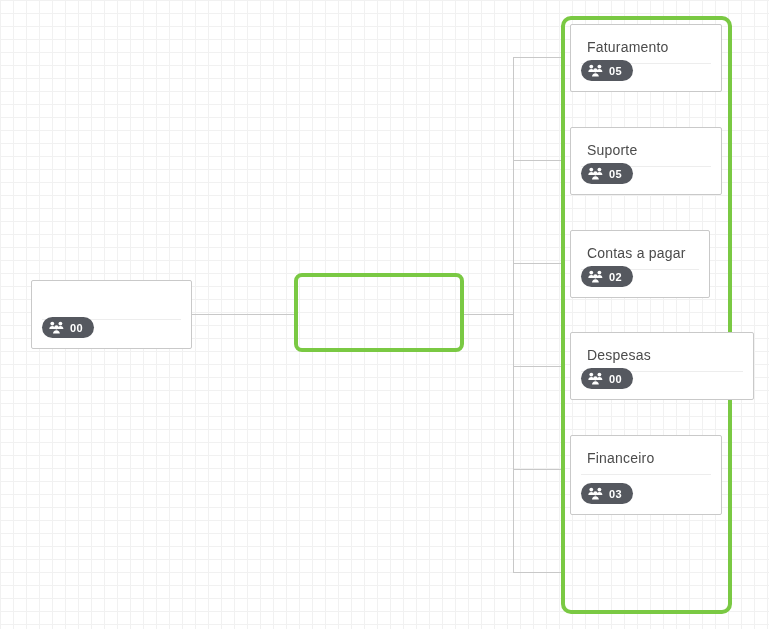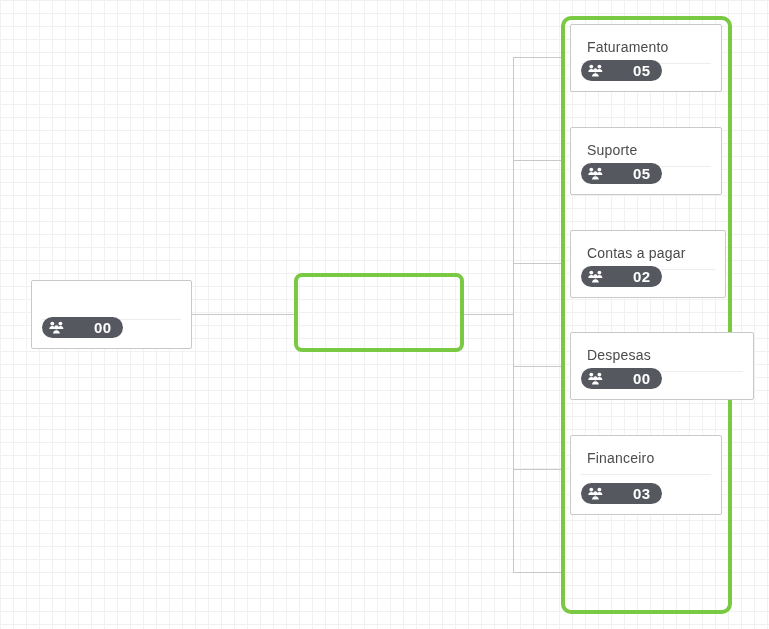--- a/index.html
+++ b/index.html
@@ -71,25 +71,24 @@
     bottom: 10px;
     display: inline-flex;
     align-items: center;
     gap: 6px;
     height: 21px;
     padding: 0 11px 0 7px;
     border-radius: 11px;
     background: #55585f;
   }
   .node-badge .count {
-    font-size: 15px;
+    font-size: 11px;
     color: #ffffff;
     font-weight: bold;
     letter-spacing: .5px;
-    margin-left: 24px;
   }
   .people-icon { display: block; }
 
   
   .sel-wrap {
     position: absolute;
     box-sizing: border-box;
     border: 4px solid #7ac943;
     border-radius: 8px;
     background: transparent;
@@ -174,21 +173,21 @@
           <circle cx="11.4" cy="2.6" r="1.9"></circle>
           <path d="M8.4 8.0c0-1.8 1.4-2.9 3.0-2.9s3.0 1.1 3.0 2.9z"></path>
           <circle cx="7.4" cy="6.3" r="2.1"></circle>
           <path d="M4.0 12.6c0-2.0 1.5-3.3 3.4-3.3s3.4 1.3 3.4 3.3z"></path>
         </svg>
       </span>
       <span class="count">05</span>
     </div>
   </div>
 
-  <div class="node" style="left:570px; top:230px; width:156px; height:68px;">
+  <div class="node" style="left:570px; top:230px; width:140px; height:68px;">
     <div class="node-title">Contas a pagar</div>
     <div class="node-divider"></div>
     <div class="node-badge">
       <span>
         <svg class="people-icon" width="15" height="13" viewBox="0 0 15 13" fill="#ffffff">
           <circle cx="3.3" cy="2.6" r="1.9"></circle>
           <path d="M0.3 8.0c0-1.8 1.4-2.9 3.0-2.9s3.0 1.1 3.0 2.9z"></path>
           <circle cx="11.4" cy="2.6" r="1.9"></circle>
           <path d="M8.4 8.0c0-1.8 1.4-2.9 3.0-2.9s3.0 1.1 3.0 2.9z"></path>
           <circle cx="7.4" cy="6.3" r="2.1"></circle>

